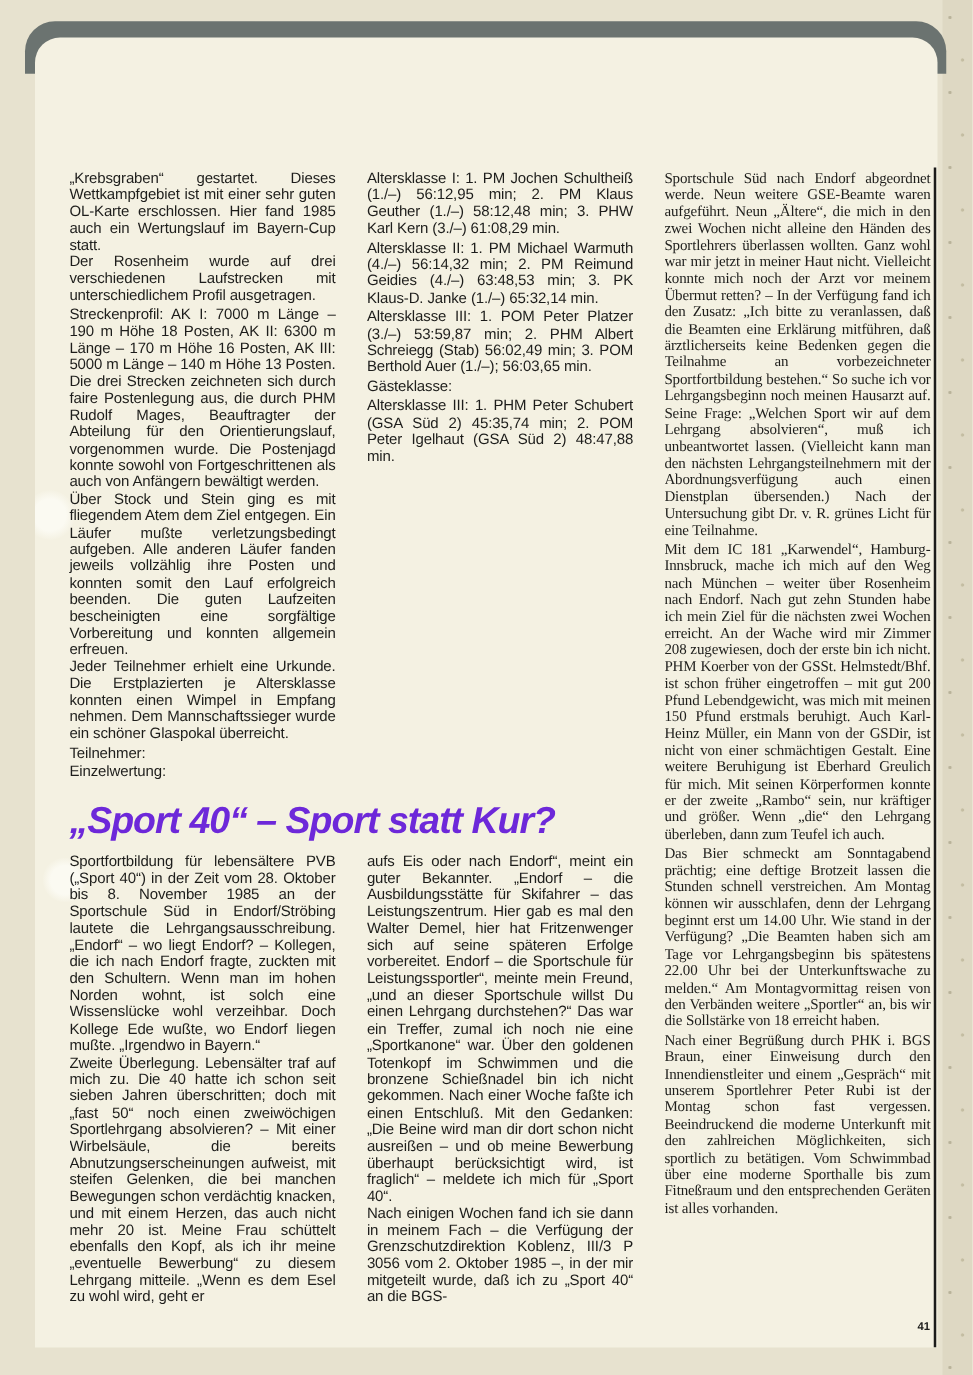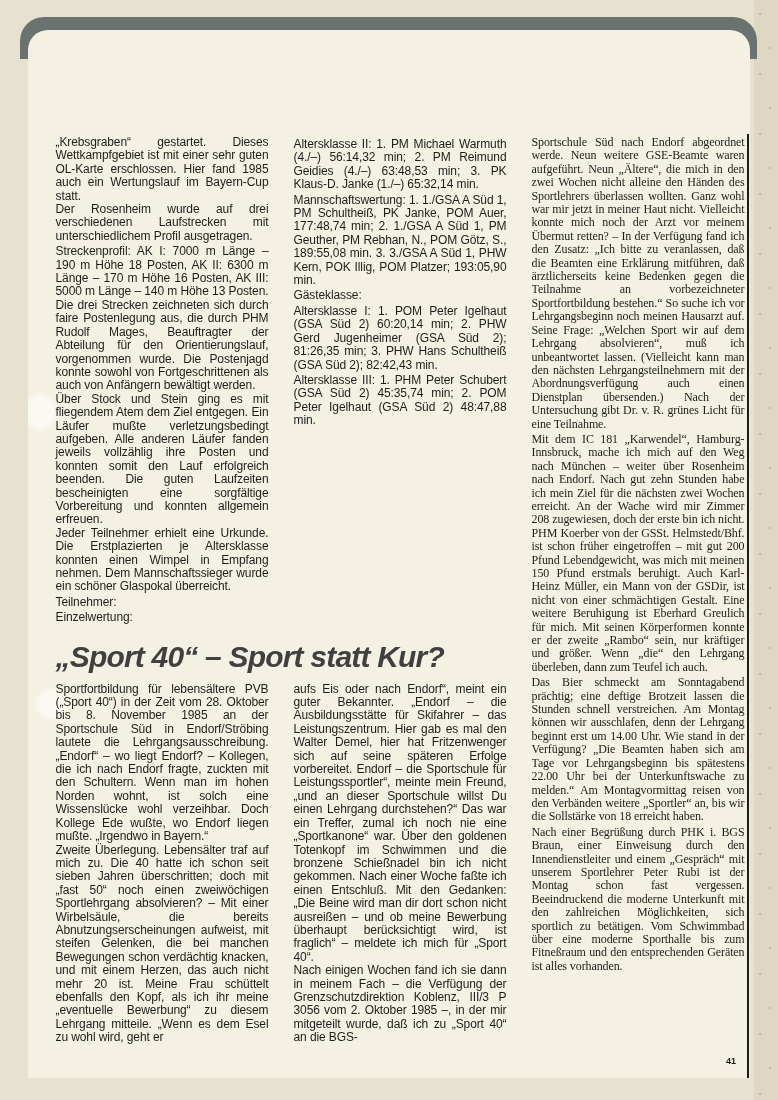--- a/index.html
+++ b/index.html
@@ -42,25 +42,25 @@
   .story{flex:1;min-height:0;overflow:hidden;}
   .col3{width:213px;flex:none;overflow:hidden;font-family:Liberation Serif, serif;}
   p{margin:0;}
   .j{text-align:justify;}
   .gap{margin-top:2px;}
   .sgap{margin-top:2px;}
   .headline{
     margin:16px 0 10px 0;
     font-size:30px;line-height:32px;
     font-style:italic;font-weight:bold;letter-spacing:-0.8px;
-    color:#404040;white-space:nowrap;
+    color:#6d28d9;white-space:nowrap;
   }
   .pagenum{
     position:absolute;left:698px;top:1026px;width:18px;
-    font-size:9px;font-weight:bold;color:#1d1d1b;text-align:left;
+    font-size:9px;font-weight:bold;color:#1d1d1b;text-align:right;
   }
 </style>
 </head>
 <body>
 
 <div class="canvas">
   <div class="edge-strip"></div>
   <div class="band"></div>
 
   <div class="sheet">
@@ -75,24 +75,24 @@
           <div class="col">
             <p class="j">„Krebsgraben“ gestartet. Dieses Wettkampfgebiet ist mit einer sehr guten OL-Karte erschlossen. Hier fand 1985 auch ein Wertungslauf im Bayern-Cup statt.</p>
             <p class="j">Der Rosenheim wurde auf drei verschiedenen Laufstrecken mit unterschiedlichem Profil ausgetragen.</p>
             <p class="j gap">Streckenprofil: AK I: 7000 m Länge – 190 m Höhe 18 Posten, AK II: 6300 m Länge – 170 m Höhe 16 Posten, AK III: 5000 m Länge – 140 m Höhe 13 Posten. Die drei Strecken zeichneten sich durch faire Postenlegung aus, die durch PHM Rudolf Mages, Beauftragter der Abteilung für den Orientierungslauf, vorgenommen wurde. Die Postenjagd konnte sowohl von Fortgeschrittenen als auch von Anfängern bewältigt werden.</p>
             <p class="j">Über Stock und Stein ging es mit fliegendem Atem dem Ziel entgegen. Ein Läufer mußte verletzungsbedingt aufgeben. Alle anderen Läufer fanden jeweils vollzählig ihre Posten und konnten somit den Lauf erfolgreich beenden. Die guten Laufzeiten bescheinigten eine sorgfältige Vorbereitung und konnten allgemein erfreuen.</p>
             <p class="j">Jeder Teilnehmer erhielt eine Urkunde. Die Erstplazierten je Altersklasse konnten einen Wimpel in Empfang nehmen. Dem Mannschaftssieger wurde ein schöner Glaspokal überreicht.</p>
             <p class="gap">Teilnehmer:</p>
             <p class="gap">Einzelwertung:</p>
           </div>
           <div class="col">
+            <p class="j">Altersklasse I: 1. PM Jochen Schultheiß (1./–) 56:12,95 min; 2. PM Klaus Geuther (1./–) 58:12,48 min; 3. PHW Karl Kern (3./–) 61:08,29 min.</p>
             <p class="j gap">Altersklasse II: 1. PM Michael Warmuth (4./–) 56:14,32 min; 2. PM Reimund Geidies (4./–) 63:48,53 min; 3. PK Klaus-D. Janke (1./–) 65:32,14 min.</p>
-            <p class="j gap">Mannschaftswertung: 1. 1./GSA A Süd 1, PM Schultheiß, PK Janke, POM Auer, 177:48,74 min; 2. 1./GSA A Süd 1, PM Geuther, PM Rebhan, N., POM Götz, S., 189:55,08 min. 3. 3./GSA A Süd 1, PHW Kern, POK Illig, POM Platzer; 193:05,90 min.</p>
+            <p class="j gap">Altersklasse III: 1. POM Peter Platzer (3./–) 53:59,87 min; 2. PHM Albert Schreiegg (Stab) 56:02,49 min; 3. POM Berthold Auer (1./–); 56:03,65 min.</p>
             <p class="gap">Gästeklasse:</p>
-            <p class="j gap">Altersklasse I: 1. POM Peter Igelhaut (GSA Süd 2) 60:20,14 min; 2. PHW Gerd Jugenheimer (GSA Süd 2); 81:26,35 min; 3. PHW Hans Schultheiß (GSA Süd 2); 82:42,43 min.</p>
             <p class="j gap">Altersklasse III: 1. PHM Peter Schubert (GSA Süd 2) 45:35,74 min; 2. POM Peter Igelhaut (GSA Süd 2) 48:47,88 min.</p>
           </div>
         </section>
 
         <h1 class="headline">„Sport 40“ – Sport statt Kur?</h1>
 
         <section class="twocol story">
           <div class="col">
             <p class="j">Sportfortbildung für lebensältere PVB („Sport 40“) in der Zeit vom 28. Oktober bis 8. November 1985 an der Sportschule Süd in Endorf/Ströbing lautete die Lehrgangsausschreibung. „Endorf“ – wo liegt Endorf? – Kollegen, die ich nach Endorf fragte, zuckten mit den Schultern. Wenn man im hohen Norden wohnt, ist solch eine Wissenslücke wohl verzeihbar. Doch Kollege Ede wußte, wo Endorf liegen mußte. „Irgendwo in Bayern.“</p>
             <p class="j">Zweite Überlegung. Lebensälter traf auf mich zu. Die 40 hatte ich schon seit sieben Jahren überschritten; doch mit „fast 50“ noch einen zweiwöchigen Sportlehrgang absolvieren? – Mit einer Wirbelsäule, die bereits Abnutzungserscheinungen aufweist, mit steifen Gelenken, die bei manchen Bewegungen schon verdächtig knacken, und mit einem Herzen, das auch nicht mehr 20 ist. Meine Frau schüttelt ebenfalls den Kopf, als ich ihr meine „eventuelle Bewerbung“ zu diesem Lehrgang mitteile. „Wenn es dem Esel zu wohl wird, geht er</p>

